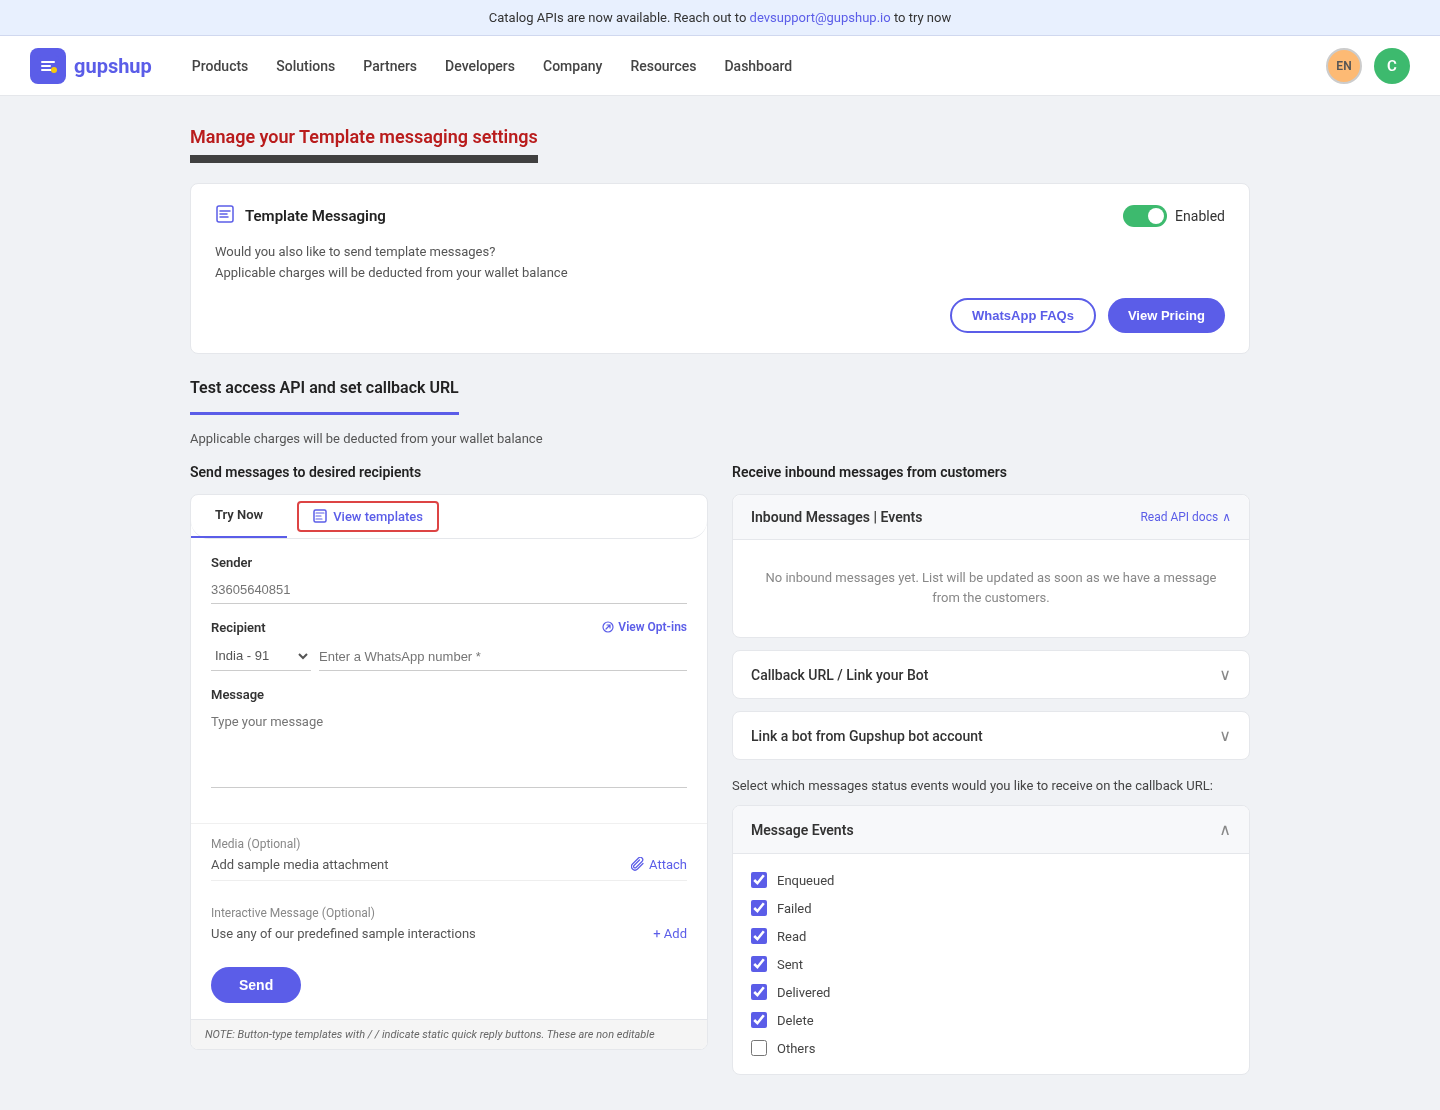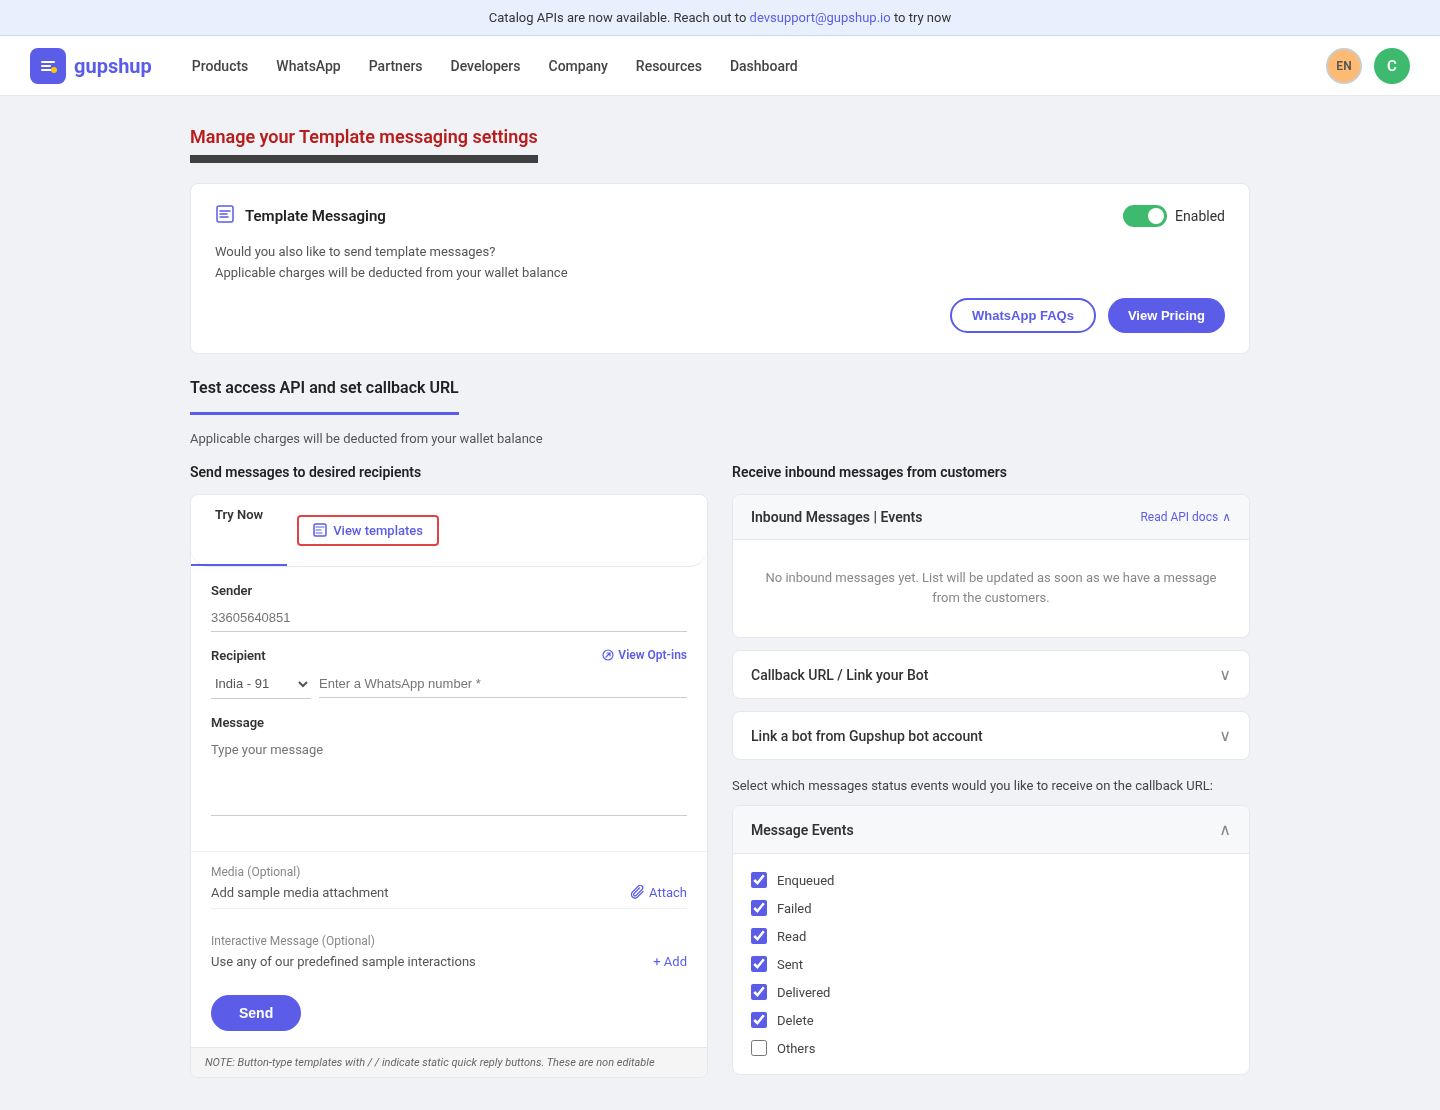--- a/index.html
+++ b/index.html
@@ -242,21 +242,21 @@
       font-weight: 600;
       border-bottom: 2px solid #5b5de8;
     }
     .tab-item.view-templates {
       display: flex;
       align-items: center;
       gap: 6px;
       color: #5b5de8;
       font-weight: 500;
       border: 2px solid #d44;
-      margin: 20px 10px;
+      margin: 6px 10px;
       border-radius: 4px;
       padding: 6px 14px;
     }
 
     .form-section {
       padding: 16px 20px;
     }
     .form-group {
       margin-bottom: 16px;
     }
@@ -275,21 +275,21 @@
       border-bottom: 1px solid #ccc;
       padding: 6px 0;
       font-size: 13px;
       color: #888;
       outline: none;
       background: transparent;
     }
     .recipient-row {
       display: flex;
       gap: 8px;
-      align-items: center;
+      align-items: flex-end;
     }
     .country-select {
       border: none;
       border-bottom: 1px solid #ccc;
       font-size: 13px;
       color: #555;
       background: transparent;
       outline: none;
       padding: 6px 0;
       min-width: 100px;
@@ -546,21 +546,21 @@
       <svg width="22" height="22" viewBox="0 0 22 22" fill="none">
         <rect width="22" height="22" rx="5" fill="#5b5de8"></rect>
         <path d="M5 7h12M5 11h8M5 15h10" stroke="white" stroke-width="2" stroke-linecap="round"></path>
         <circle cx="17" cy="15" r="3" fill="#f6c90e"></circle>
       </svg>
     </div>
     <span class="logo-text">gupshup</span>
   </div>
   <ul class="nav-links">
     <li><a href="#">Products</a></li>
-    <li><a href="#">WhatsApp</a></li>
+    <li><a href="#">Solutions</a></li>
     <li><a href="#">Partners</a></li>
     <li><a href="#">Developers</a></li>
     <li><a href="#">Company</a></li>
     <li><a href="#">Resources</a></li>
     <li><a href="#">Dashboard</a></li>
   </ul>
   <div class="nav-right">
     <div class="lang-btn">EN</div>
     <div class="avatar">C</div>
   </div>

